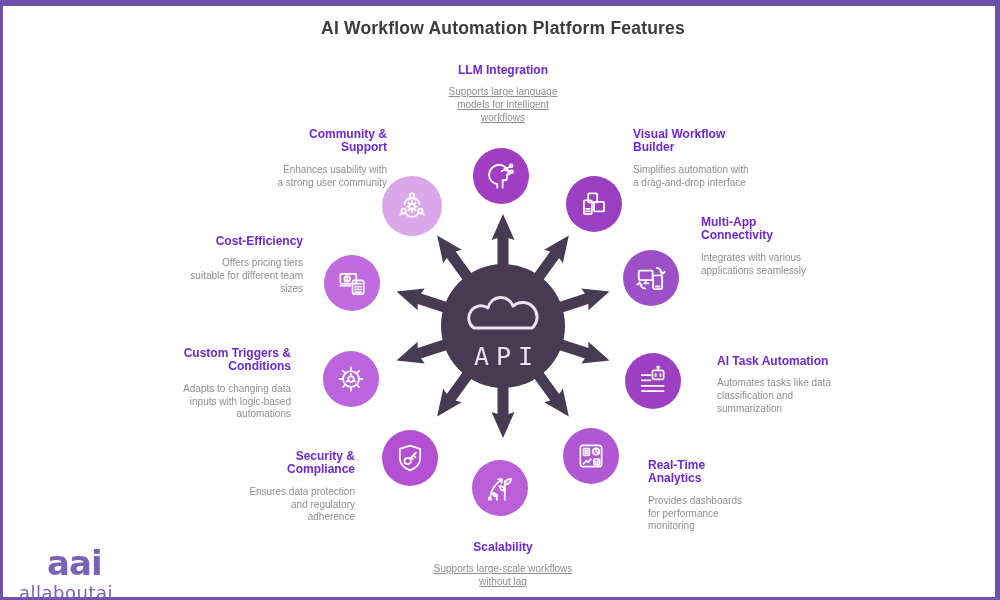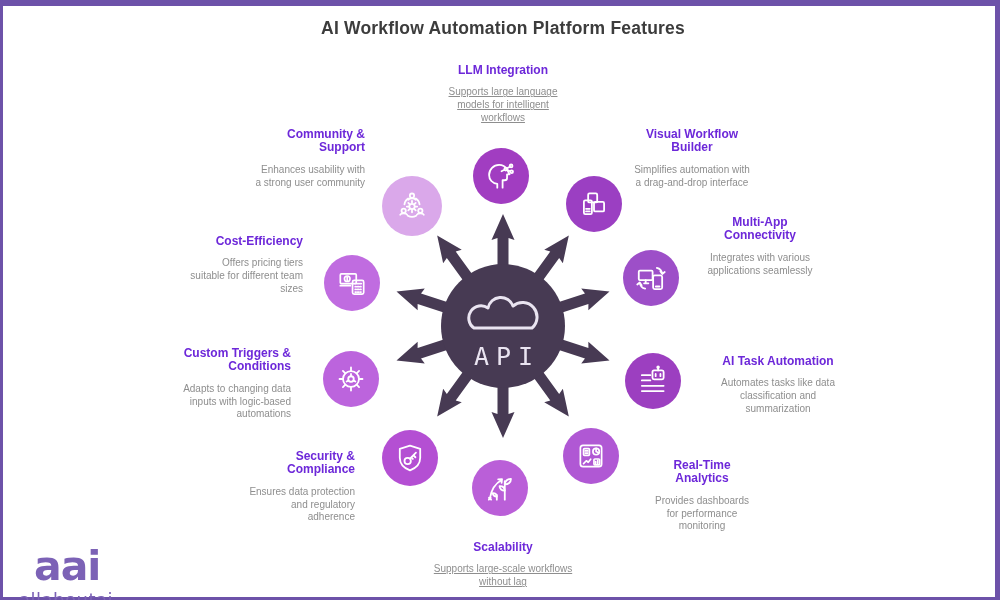--- a/index.html
+++ b/index.html
@@ -26,42 +26,42 @@
   
   .circle {
     position:absolute; width:56px; height:56px; border-radius:50%;
     display:flex; align-items:center; justify-content:center;
   }
   .circle.big { width:60px; height:60px; }
   .circle svg { display:block; }
   
   .ftext { position:absolute; }
   .ta-r { text-align:right; }
-  .ta-l { text-align:center; }
+  .ta-l { text-align:left; }
   .ta-c { text-align:center; }
   .ftitle {
     font-size:12px; font-weight:bold; color:#6d28d9; line-height:1.12;
   }
   .fdesc {
     font-size:10px; color:#8e8e8e; line-height:1.28; margin-top:9px;
   }
   .ta-c .fdesc { max-width:112px; margin-left:auto; margin-right:auto;text-decoration:underline; }
   .ftext.wide .fdesc { max-width:140px; }
   
   .hub-svg { position:absolute; left:370px; top:190px; }
   .hub-api-text {
     font-family:"DejaVu Sans Mono", monospace;
     font-size:25px; letter-spacing:7px; fill:#eae4f1;
   }
   
   .logo { position:absolute; left:16px; top:540px; color:#7c62b6; }
   .logo-mark {
     font-family:"DejaVu Sans", sans-serif;
-    font-size:41px; font-weight:bold; letter-spacing:-1px;
-    line-height:1; margin-left:15px;
+    font-size:34px; font-weight:bold; letter-spacing:-1px;
+    line-height:1; margin-left:28px;
   }
   .logo-text {
     font-family:"DejaVu Sans", sans-serif;
     font-size:18px; letter-spacing:.5px; margin-top:2px;
   }
 </style>
 </head>
 <body>
 
 <div class="frame">
@@ -235,21 +235,21 @@
   <div class="ftext ta-r" style="right:704px;top:341px;width:125px">
     <div class="ftitle">Custom Triggers &amp; Conditions</div>
     <div class="fdesc">Adapts to changing data inputs with logic-based automations</div>
   </div>
 
   <div class="ftext ta-r" style="right:692px;top:229px;width:115px">
     <div class="ftitle">Cost-Efficiency</div>
     <div class="fdesc">Offers pricing tiers suitable for different team sizes</div>
   </div>
 
-  <div class="ftext ta-r" style="right:630px;top:122px;width:110px">
+  <div class="ftext ta-r" style="right:608px;top:122px;width:110px">
     <div class="ftitle">Community &amp; Support</div>
     <div class="fdesc">Enhances usability with a strong user community</div>
   </div>
 
   <div class="logo">
     <div class="logo-mark">aai</div>
     <div class="logo-text">allaboutai</div>
   </div>
 
 </div>

